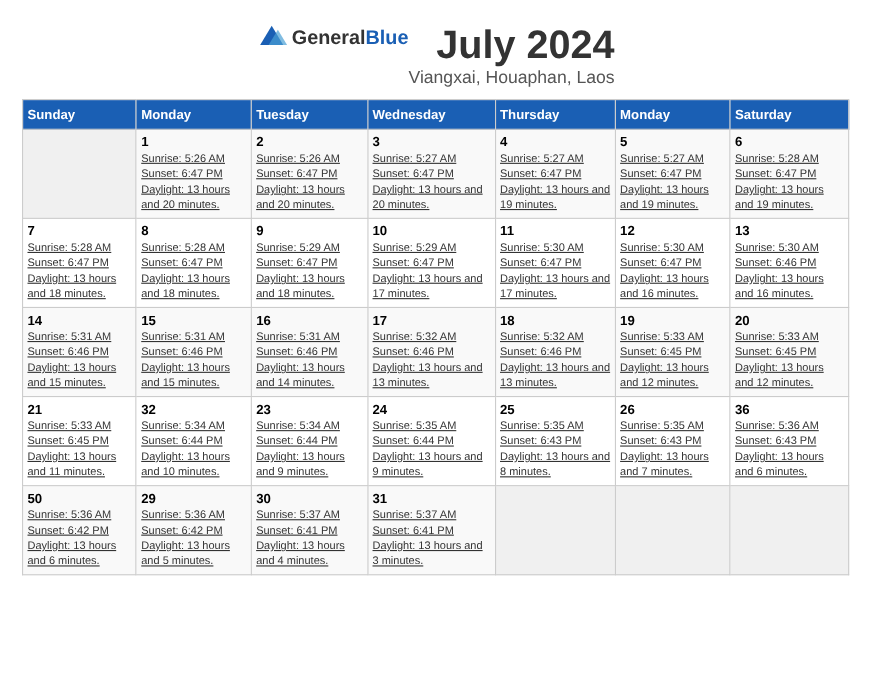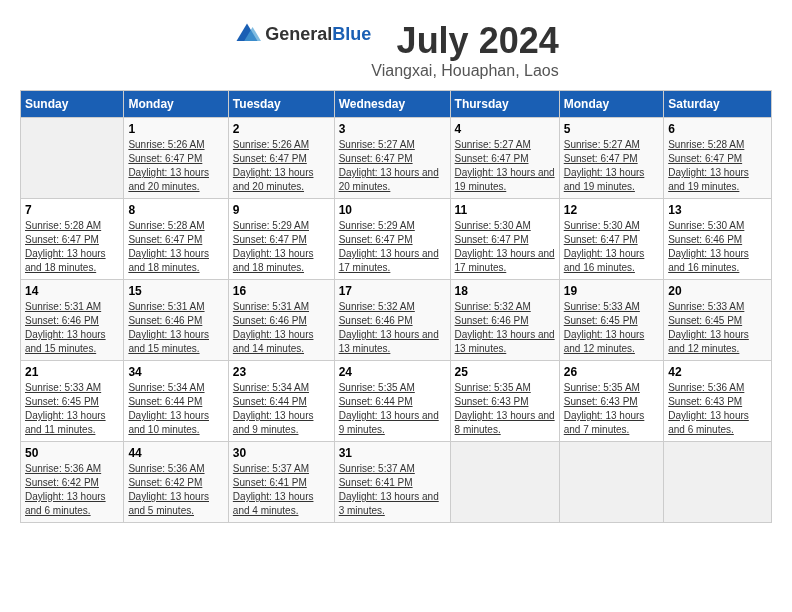--- a/index.html
+++ b/index.html
@@ -247,21 +247,21 @@
         </td>
       </tr>
       <tr>
         <td>
           <div class="day-number">21</div>
           <div class="day-info" style="white-space: pre-line;">Sunrise: 5:33 AM
 Sunset: 6:45 PM
 Daylight: 13 hours and 11 minutes.</div>
         </td>
         <td>
-          <div class="day-number">34</div>
+          <div class="day-number">32</div>
           <div class="day-info" style="white-space: pre-line;">Sunrise: 5:34 AM
 Sunset: 6:44 PM
 Daylight: 13 hours and 10 minutes.</div>
         </td>
         <td>
           <div class="day-number">23</div>
           <div class="day-info" style="white-space: pre-line;">Sunrise: 5:34 AM
 Sunset: 6:44 PM
 Daylight: 13 hours and 9 minutes.</div>
         </td>
@@ -277,35 +277,35 @@
 Sunset: 6:43 PM
 Daylight: 13 hours and 8 minutes.</div>
         </td>
         <td>
           <div class="day-number">26</div>
           <div class="day-info" style="white-space: pre-line;">Sunrise: 5:35 AM
 Sunset: 6:43 PM
 Daylight: 13 hours and 7 minutes.</div>
         </td>
         <td>
-          <div class="day-number">42</div>
+          <div class="day-number">36</div>
           <div class="day-info" style="white-space: pre-line;">Sunrise: 5:36 AM
 Sunset: 6:43 PM
 Daylight: 13 hours and 6 minutes.</div>
         </td>
       </tr>
       <tr>
         <td>
           <div class="day-number">50</div>
           <div class="day-info" style="white-space: pre-line;">Sunrise: 5:36 AM
 Sunset: 6:42 PM
 Daylight: 13 hours and 6 minutes.</div>
         </td>
         <td>
-          <div class="day-number">44</div>
+          <div class="day-number">29</div>
           <div class="day-info" style="white-space: pre-line;">Sunrise: 5:36 AM
 Sunset: 6:42 PM
 Daylight: 13 hours and 5 minutes.</div>
         </td>
         <td>
           <div class="day-number">30</div>
           <div class="day-info" style="white-space: pre-line;">Sunrise: 5:37 AM
 Sunset: 6:41 PM
 Daylight: 13 hours and 4 minutes.</div>
         </td>

